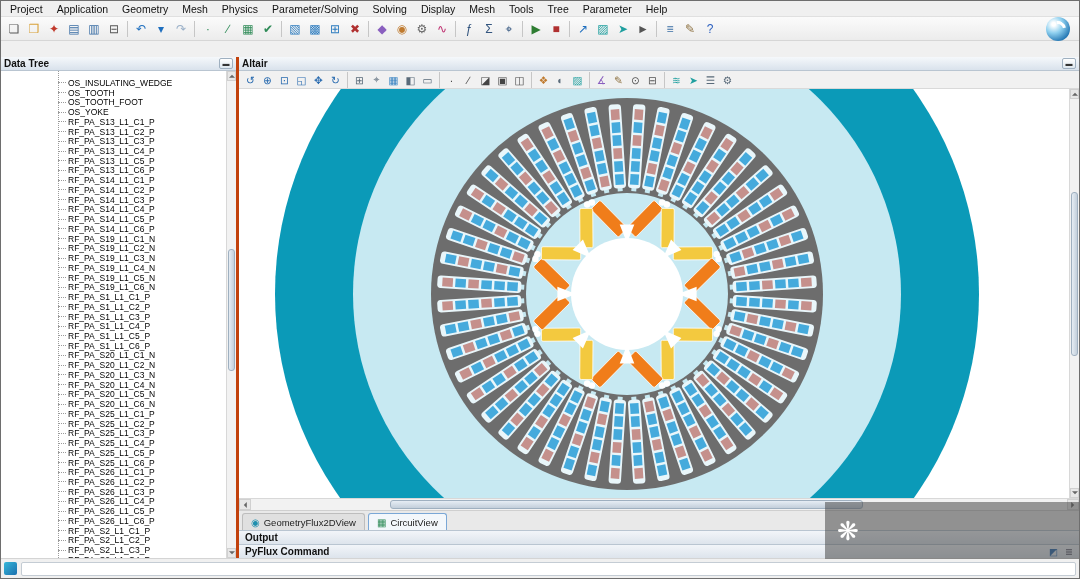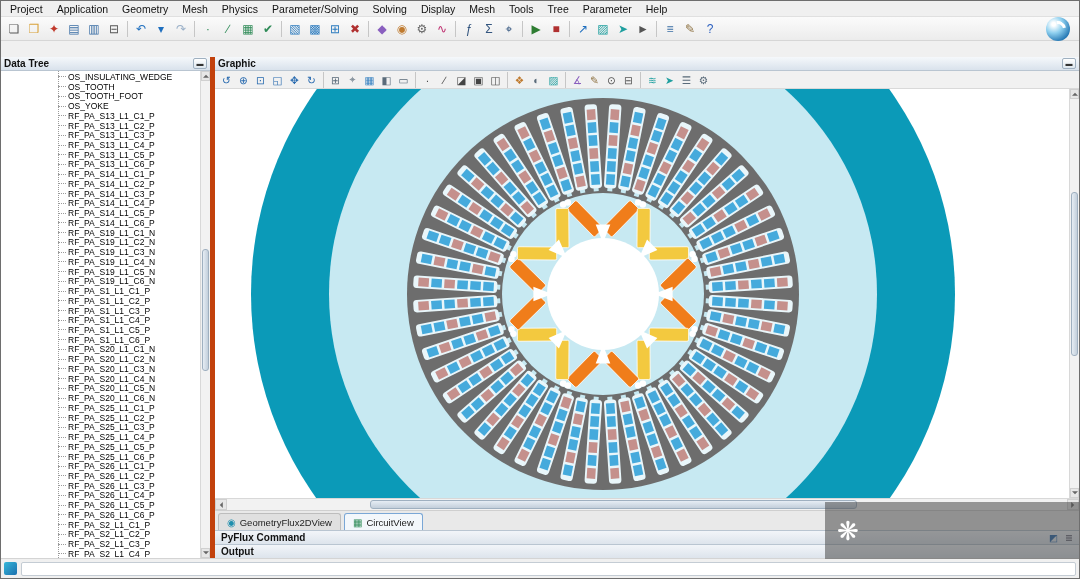--- a/index.html
+++ b/index.html
@@ -23,26 +23,26 @@
   .tb-icon { width:20px; height:20px; display:flex; align-items:center; justify-content:center; font-size:12px; border-radius:2px; flex:0 0 auto; }
   .tb-sep { width:1px; height:16px; background:#c6c6c6; margin:0 3px; flex:0 0 auto; }
   #altair-logo { margin-left:auto; margin-right:6px; width:24px; height:24px; border-radius:50%;
      background:radial-gradient(circle at 32% 30%, #ffffff 8%, #8fd0ef 38%, #1b6fae 80%); position:relative; flex:0 0 auto; }
   #altair-logo::after { content:""; position:absolute; inset:4px; border:3px solid transparent; border-top-color:#fff; border-radius:50%; transform:rotate(35deg); }
 
   
   #main { position:absolute; top:56px; left:0; right:0; bottom:20px; display:flex; }
 
   
-  #left-panel { width:214px; border-right:5px solid #c2410c; display:flex; flex-direction:column; background:#fff; flex:0 0 auto; }
+  #left-panel { width:238px; border-right:3px solid #c2410c; display:flex; flex-direction:column; background:#fff; flex:0 0 auto; }
   .panel-hdr { height:14px; background:linear-gradient(#f5f8fb,#d9e2ec); border-bottom:1px solid #b9c5d1; display:flex; align-items:center; padding:0 3px; font-size:10px; font-weight:bold; color:#111; flex:0 0 auto; }
   .hdr-btn { margin-left:auto; width:14px; height:11px; border:1px solid #9fb0c0; background:linear-gradient(#fff,#dde6ee); font-size:7px; line-height:9px; text-align:center; color:#333; border-radius:2px; }
 
   #tree-wrap { flex:1; display:flex; overflow:hidden; }
-  #tree-rows { flex:1; position:relative; overflow:hidden; padding-top:1px; }
+  #tree-rows { flex:1; position:relative; overflow:hidden; padding-top:7px; }
   #tree-rows::before { content:""; position:absolute; left:57px; top:0; bottom:0; border-left:1px dotted #9a9a9a; }
   .trow { height:9.74px; display:flex; align-items:center; padding-left:50px; white-space:nowrap; }
   .tconn { width:8px; border-top:1px dotted #9a9a9a; margin:0 2px 0 7px; flex:0 0 auto; }
   .tlabel { font-size:8.5px; color:#000; }
 
   
   .vscroll { width:10px; background:#f2f2f2; border-left:1px solid #d8d8d8; display:flex; flex-direction:column; flex:0 0 auto; }
   .sb-btn { height:10px; width:100%; background:#e7e7e7; border:1px solid #d0d0d0; position:relative; flex:0 0 auto; }
   .sb-btn::after { content:""; position:absolute; left:50%; top:50%; border:3px solid transparent; }
   .sb-btn.up::after   { transform:translate(-50%,-70%); border-bottom-color:#666; }
@@ -369,21 +369,21 @@
           <div class="sb-track">
             <div class="sb-thumb" style="top:36%;height:26%;"></div>
           </div>
           <div class="sb-btn down"></div>
         </div>
       </div>
     </div>
 
     <div id="right-panel">
       <div class="panel-hdr">
-        <span>Graphic</span>
+        <span>Altair</span>
         <span class="hdr-btn">▬</span>
       </div>
       <div id="graphic-toolbar">
           <span class="gtb-icon" style="color: rgb(43, 108, 176);">↺</span>
           <span class="gtb-icon" style="color: rgb(43, 108, 176);">⊕</span>
           <span class="gtb-icon" style="color: rgb(43, 108, 176);">⊡</span>
           <span class="gtb-icon" style="color: rgb(43, 108, 176);">◱</span>
           <span class="gtb-icon" style="color: rgb(43, 108, 176);">✥</span>
           <span class="gtb-icon" style="color: rgb(43, 108, 176);">↻</span>
           <span class="tb-sep"></span>
@@ -999,30 +999,30 @@
             <span class="vtab-ic" style="color: rgb(31, 143, 174);">◉</span>
             <span>GeometryFlux2DView</span>
           </div>
           <div class="vtab hl">
             <span class="vtab-ic" style="color: rgb(46, 139, 87);">▦</span>
             <span>CircuitView</span>
           </div>
         </div>
 
       <div class="info-bar">
+        <span>Output</span>
+      </div>
+
+      <div class="info-bar">
         <span>PyFlux Command</span>
         <span class="info-icons" id="pyflux-icons">
             <span style="color: rgb(43, 108, 176);">◩</span>
             <span style="color: rgb(85, 85, 102);">≣</span>
           </span>
       </div>
-
-      <div class="info-bar">
-        <span>Output</span>
-      </div>
     </div>
   </div>
 
   <div id="statusbar">
     <span id="status-icon"></span>
     <div id="status-field"></div>
   </div>
 
   <div id="watermark">
     <span id="wm-logo">❋</span>

